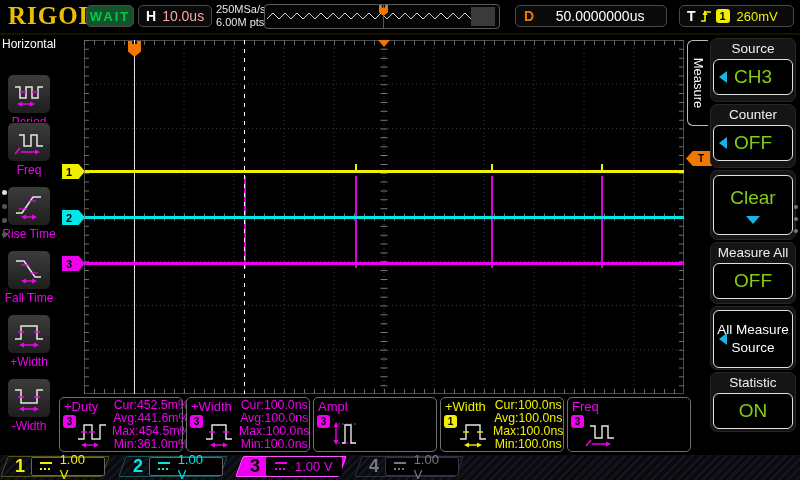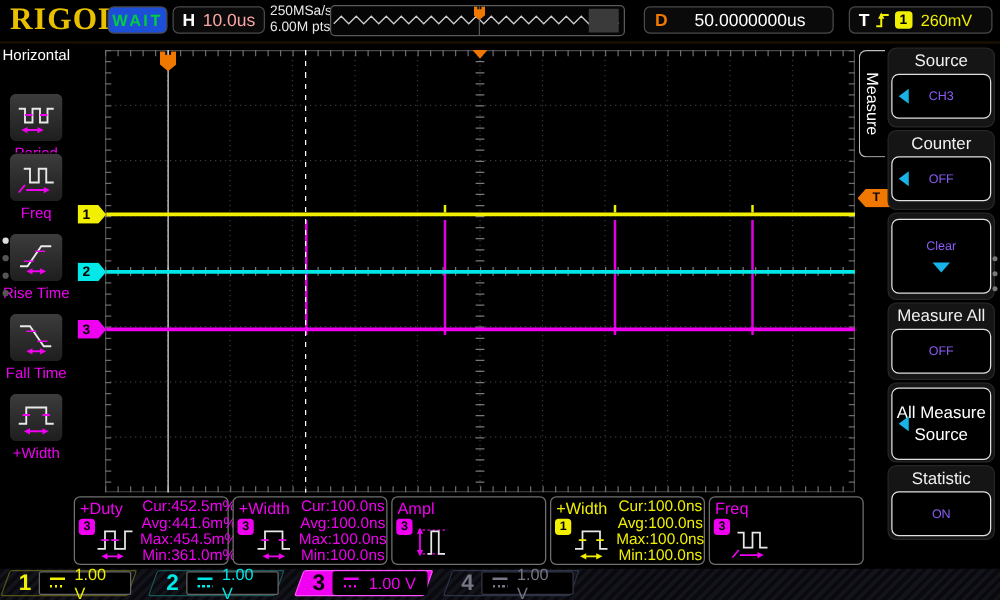--- a/index.html
+++ b/index.html
@@ -3,21 +3,21 @@
 <meta charset="utf-8">
 <style>
   html,body{margin:0;padding:0;background:#000;}
   body{position:relative;width:800px;height:480px;overflow:hidden;
        font-family:"Liberation Sans",sans-serif;color:#fff;-webkit-font-smoothing:none;}
 
   
   #topbar{position:absolute;left:0;top:0;width:800px;height:33px;background:#000;border-bottom:2px solid #1a1000;}
   #logo{position:absolute;left:8px;top:2px;font-family:"Liberation Serif",serif;font-weight:bold;font-size:25px;color:#e8c000;letter-spacing:1px;}
   .chip{position:absolute;top:5px;height:22px;background:#0a0a0a;border:1px solid #4a4a4a;border-radius:5px;display:flex;align-items:center;box-sizing:border-box;}
-  #wait-badge{left:86px;width:48px;justify-content:center;background:#1d4ed8;}
+  #wait-badge{left:86px;width:48px;justify-content:center;background:#14532d;}
   #wait-badge span{color:#00cc44;font-weight:bold;font-size:13px;letter-spacing:2px;}
   #h-chip{left:138px;width:74px;}
   #h-chip .hlet{font-weight:bold;font-size:14px;color:#fff;margin:0 6px 0 7px;}
   #h-chip .hval{font-size:14px;color:#fca5a5;}
   #acq{left:216px;top:3px;position:absolute;font-size:11px;line-height:13px;color:#e8e8e8;}
   #thumb{left:264px;top:4px;width:236px;height:25px;position:absolute;background:#050505;border:1px solid #5a5a5a;border-radius:4px;box-sizing:border-box;overflow:hidden;}
   #thumb .win{position:absolute;right:4px;top:2px;width:24px;height:19px;background:#3a3a3a;}
   #thumb .tmark{position:absolute;left:114px;top:0;width:9px;height:11px;background:#f07800;
         clip-path:polygon(0 0,32% 0,32% 22%,68% 22%,68% 0,100% 0,100% 66%,50% 100%,0 66%);}
   #thumb .tline{position:absolute;left:118px;top:0;width:1px;height:23px;background:#555;}
@@ -55,21 +55,21 @@
   #trigmark-right{position:absolute;left:686px;top:151px;width:26px;height:15px;background:#f07800;
      clip-path:polygon(26% 0,100% 0,100% 100%,26% 100%,0 50%);display:flex;align-items:center;justify-content:center;}
   #trigmark-right span{color:#000;font-weight:bold;font-size:10px;margin-left:4px;}
 
   
   #measure-tab{position:absolute;left:687px;top:40px;width:20px;height:84px;border:1px solid #bbb;border-right:none;border-radius:6px 0 0 6px;}
   #measure-tab span{position:absolute;left:50%;top:50%;transform:translate(-50%,-50%) rotate(90deg);font-size:13px;color:#fff;white-space:nowrap;}
   .rmitem{position:absolute;left:710px;width:86px;background:#151515;border:1px solid #262626;border-radius:7px;box-sizing:border-box;}
   .rmtitle{text-align:center;font-size:13.5px;color:#f0f0f0;padding-top:2px;}
   .rmbox{margin:3px auto 4px auto;width:78px;height:34px;background:#000;border:1px solid #e0e0e0;border-radius:6px;display:flex;align-items:center;justify-content:center;position:relative;}
-  .rmbox .val{font-size:10px;color:#8b5cf6;}
+  .rmbox .val{font-size:19px;color:#84cc16;}
   .tri-left{position:absolute;left:5px;top:50%;transform:translateY(-50%);width:0;height:0;
      border-top:6px solid transparent;border-bottom:6px solid transparent;border-right:8px solid #18b4e8;}
   #rm-clear .rmbox{height:58px;flex-direction:column;}
   .tri-down{width:0;height:0;border-left:7px solid transparent;border-right:7px solid transparent;border-top:8px solid #18b4e8;margin-top:7px;}
   #rm-allmeasure .rmbox{height:56px;flex-direction:column;}
   #rm-allmeasure .l1,#rm-allmeasure .l2{font-size:13.5px;color:#fff;line-height:18px;}
   .rdot{position:absolute;left:794px;width:4px;height:4px;border-radius:50%;background:#777;}
 
   
   .mbox{position:absolute;top:397px;width:124px;height:55px;background:#000;border:1px solid #707070;border-radius:5px;box-sizing:border-box;}
@@ -195,20 +195,33 @@
       <line x1="5" y1="12" x2="11" y2="12" stroke="#f000f0" stroke-width="1.5"></line>
       <line x1="21" y1="12" x2="27" y2="12" stroke="#f000f0" stroke-width="1.5"></line>
       <line x1="9" y1="25" x2="23" y2="25" stroke="#f000f0" stroke-width="1.5"></line>
       <polygon points="6,25 11,22.5 11,27.5" fill="#f000f0"></polygon>
           <polygon points="26,25 21,22.5 21,27.5" fill="#f000f0"></polygon>
     </svg>
       </div>
     <div class="fnlabel">+Width</div>
   </div>
 
+  <div class="fnitem" style="top:343px">
+    <div class="fnbtn">
+        <svg width="32" height="28">
+      <polyline points="2,6 8,6 8,19 24,19 24,6 30,6" fill="none" stroke="#e8e8e8" stroke-width="1.5"></polyline>
+      <line x1="5" y1="13" x2="11" y2="13" stroke="#f000f0" stroke-width="1.5"></line>
+      <line x1="21" y1="13" x2="27" y2="13" stroke="#f000f0" stroke-width="1.5"></line>
+      <line x1="9" y1="25" x2="23" y2="25" stroke="#f000f0" stroke-width="1.5"></line>
+      <polygon points="6,25 11,22.5 11,27.5" fill="#f000f0"></polygon>
+          <polygon points="26,25 21,22.5 21,27.5" fill="#f000f0"></polygon>
+    </svg>
+      </div>
+    <div class="fnlabel">-Width</div>
+  </div>
 
   <div class="pagedot" style="top:155px;background:#ddd"></div>
   <div class="pagedot" style="top:169px;background:#555"></div>
   <div class="pagedot" style="top:183px;background:#555"></div>
   <div class="pagedot" style="top:197px;background:#555"></div>
 </div>
 
 <div id="graticule">
   <svg width="600" height="354">
     <line x1="50" y1="0" x2="50" y2="354" stroke="#383838" stroke-dasharray="1 3"></line>

